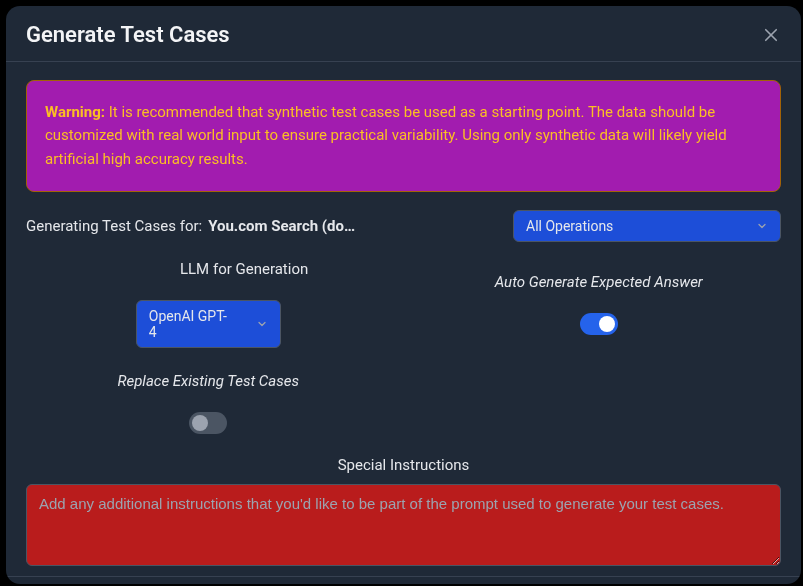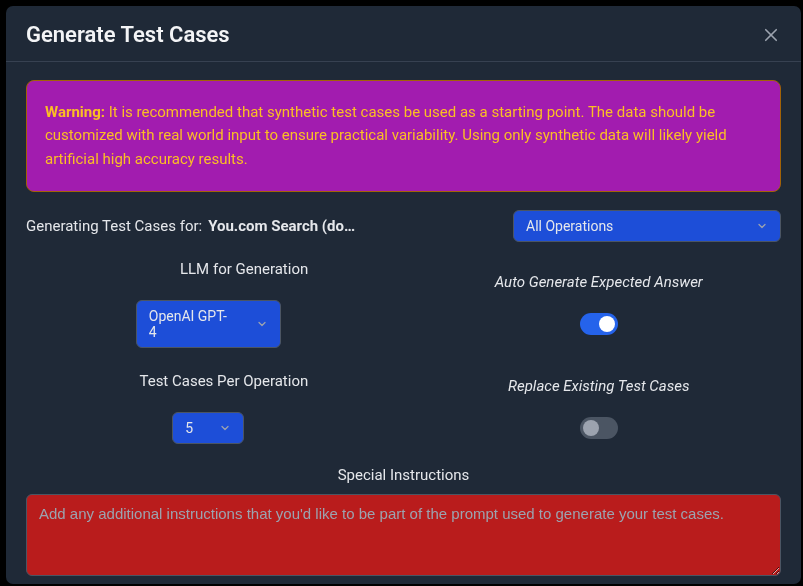--- a/index.html
+++ b/index.html
@@ -11,21 +11,21 @@
       color: #e5e7eb;
       overflow: hidden;
     }
     .modal {
       position: absolute;
       top: 6px;
       left: 6px;
       right: 2px;
       bottom: 2px;
       background: #1f2937;
-      border-radius: 7px;
+      border-radius: 14px;
       display: flex;
       flex-direction: column;
       box-shadow: 0 10px 40px rgba(0,0,0,0.6);
       overflow: hidden;
     }
     .modal-header {
       display: flex;
       justify-content: space-between;
       align-items: center;
       padding: 16px 20px 14px 20px;
@@ -227,29 +227,20 @@
         </div>
       </div>
 
       <div class="field right">
         <span class="field-label">Auto Generate Expected Answer</span>
         <div class="toggle on">
             <div class="knob"></div>
           </div>
       </div>
 
-      <div class="field left">
-        <span class="field-label">Test Cases Per Operation</span>
-        <div class="select small">
-          <span>5</span>
-          <svg class="chev" viewBox="0 0 24 24" fill="none" stroke="currentColor" stroke-width="2.5" stroke-linecap="round" stroke-linejoin="round">
-              <polyline points="6 9 12 15 18 9"></polyline>
-            </svg>
-        </div>
-      </div>
 
       <div class="field right">
         <span class="field-label">Replace Existing Test Cases</span>
         <div class="toggle off">
             <div class="knob"></div>
           </div>
       </div>
 
     </div>
 

